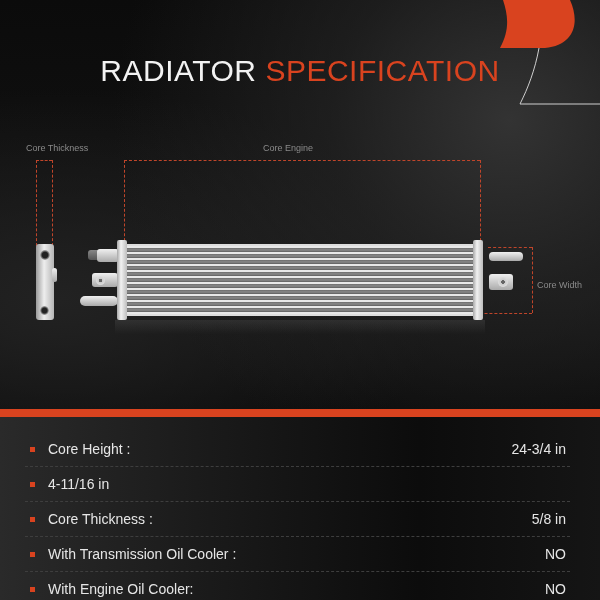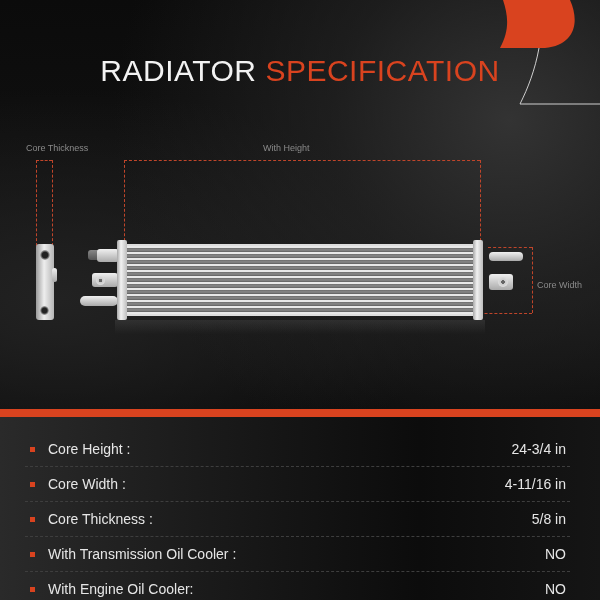--- a/index.html
+++ b/index.html
@@ -77,21 +77,21 @@
   <path d="M503,0 L570,0 C580,22 575,45 545,48 L500,48 C510,30 508,15 503,0 Z" fill="#d9431f"></path>
   <path d="M539,48 C535,70 528,88 520,104 L600,104" fill="none" stroke="#cfcfcf" stroke-width="1"></path>
 </svg>
 
 <div class="title">
   <span class="w">RADIATOR</span>
   <span class="r">SPECIFICATION</span>
 </div>
 
 <div class="dim-label" style="left:26px;top:143px;">Core Thickness</div>
-<div class="dim-label" style="left:263px;top:143px;">With Height</div>
+<div class="dim-label" style="left:263px;top:143px;">Core Engine</div>
 <div class="dim-label" style="left:537px;top:280px;">Core Width</div>
 
 <div>
   <div class="dash-h" style="left:36px;top:160px;width:16px;"></div>
   <div class="dash-v" style="left:36px;top:160px;height:86px;"></div>
   <div class="dash-v" style="left:52px;top:160px;height:86px;"></div>
 </div>
 
 <div>
   <div class="dash-h" style="left:124px;top:160px;width:356px;"></div>
@@ -134,21 +134,20 @@
 
 <div class="specs">
   <ul class="spec-list">
     <li class="spec-row">
       <span class="bullet"></span>
       <span class="spec-label">Core Height :</span>
       <span class="spec-value">24-3/4 in</span>
     </li>
     <li class="spec-row">
       <span class="bullet"></span>
-      <span class="spec-label">Core Width :</span>
       <span class="spec-value">4-11/16 in</span>
     </li>
     <li class="spec-row">
       <span class="bullet"></span>
       <span class="spec-label">Core Thickness :</span>
       <span class="spec-value">5/8 in</span>
     </li>
     <li class="spec-row">
       <span class="bullet"></span>
       <span class="spec-label">With Transmission Oil Cooler :</span>

